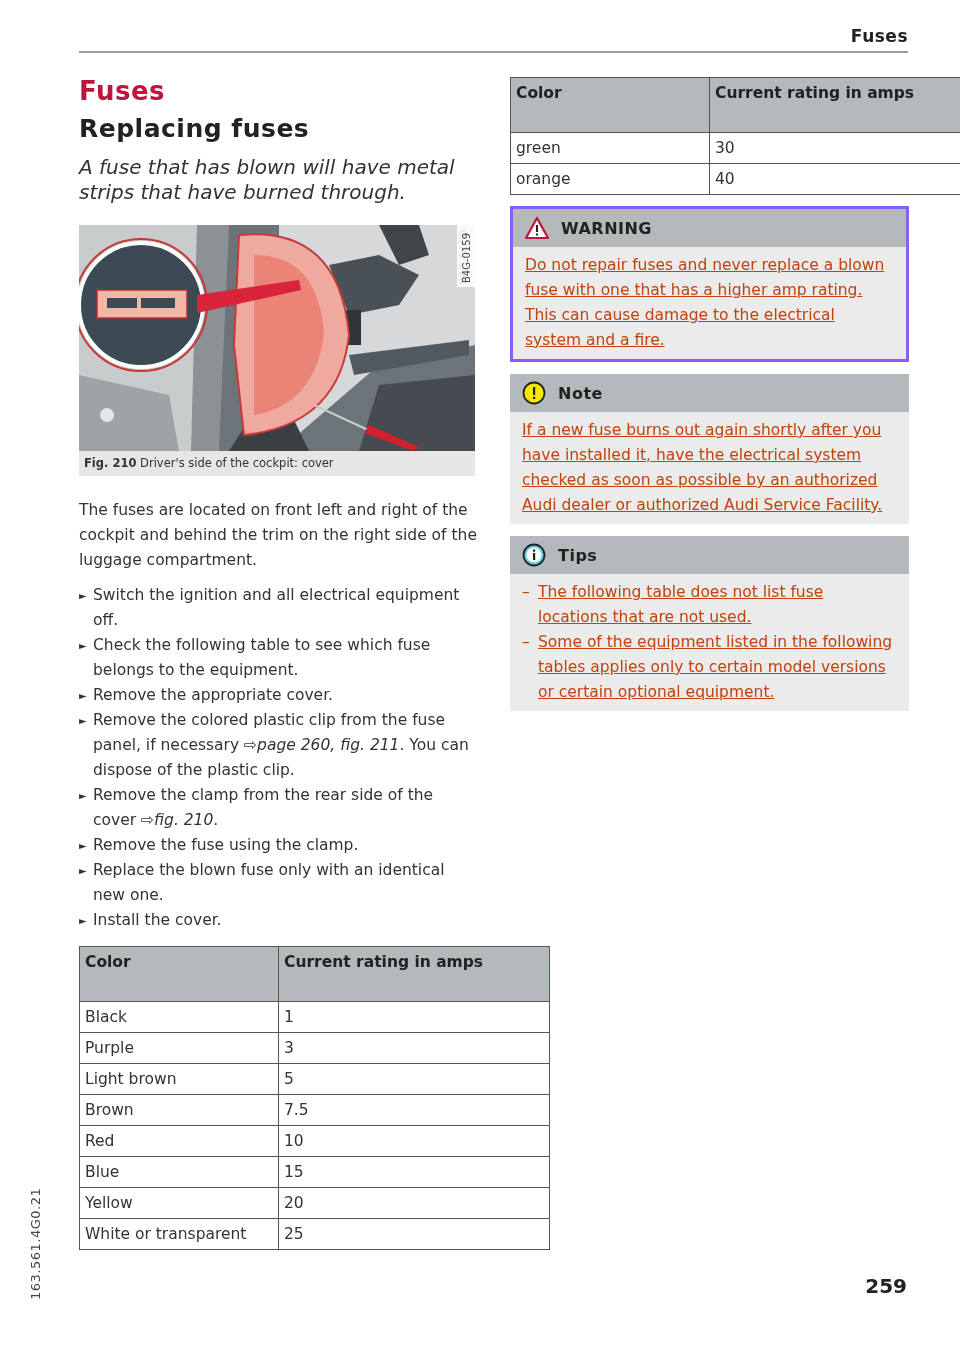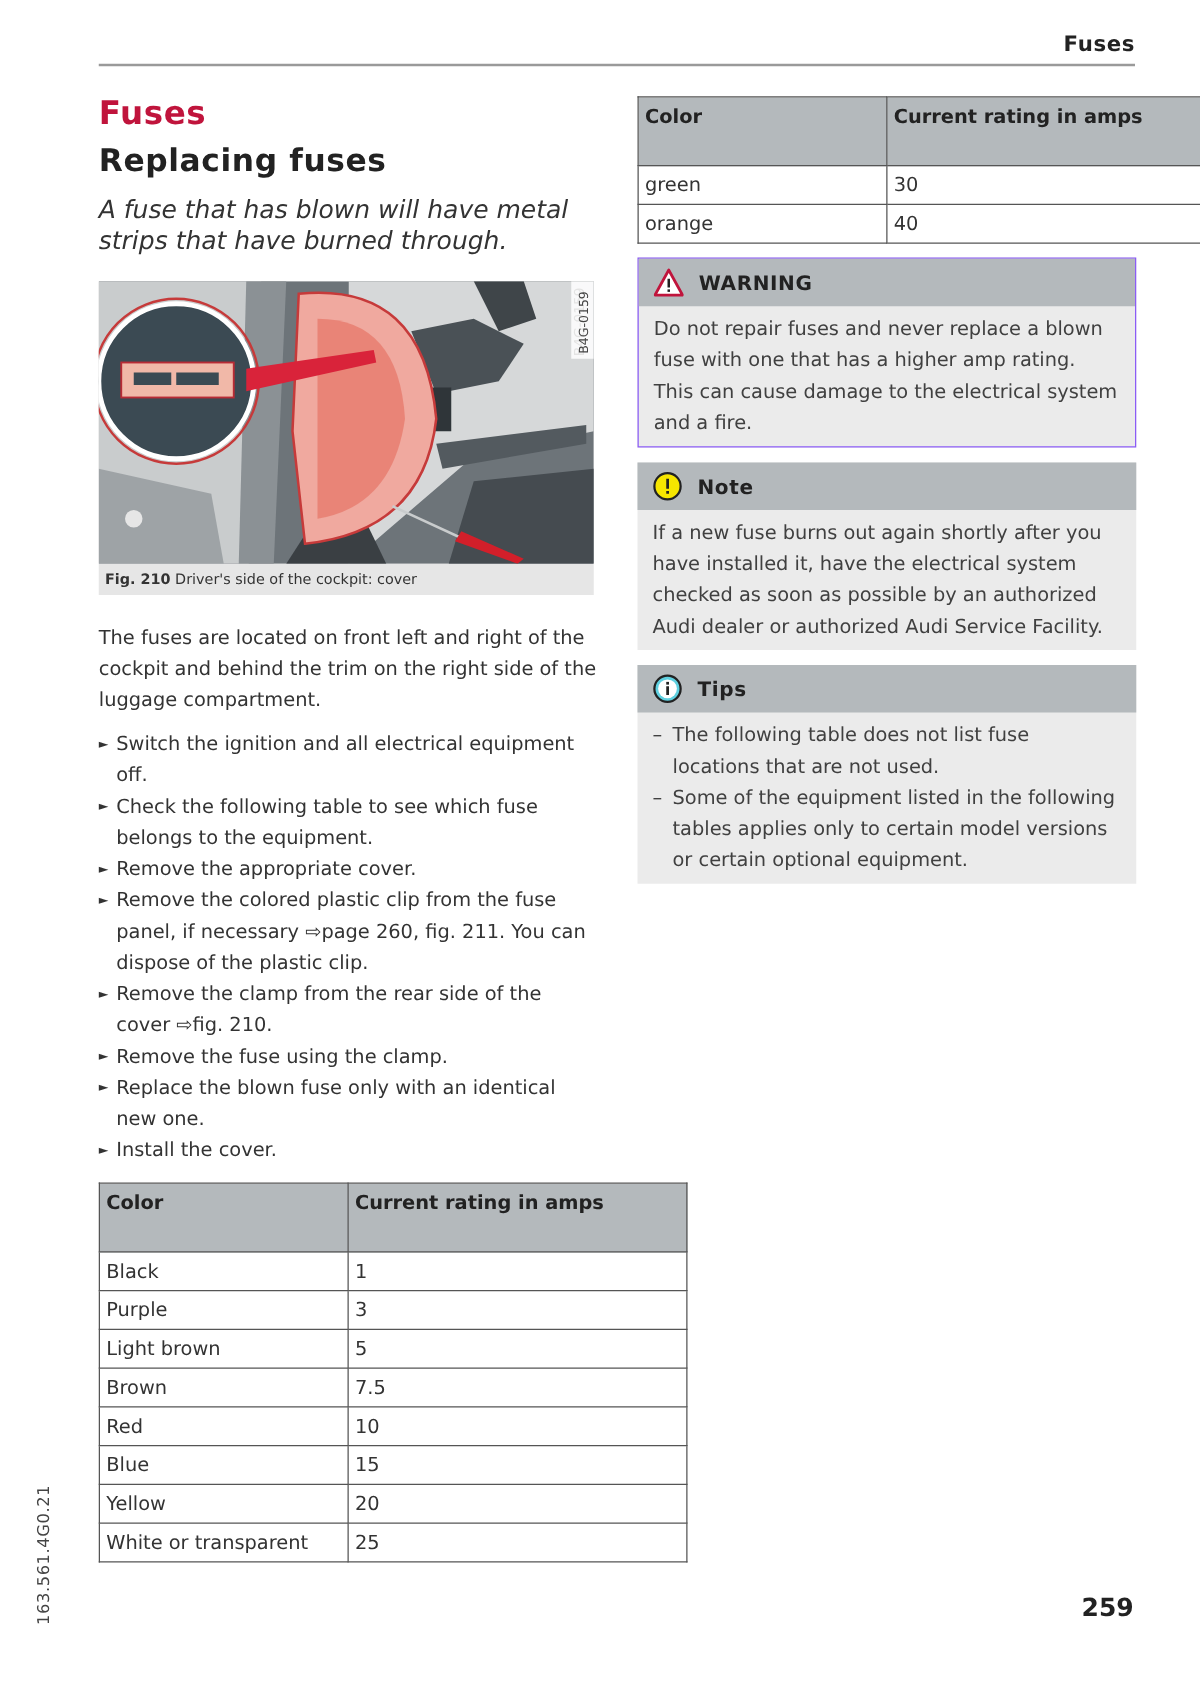--- a/index.html
+++ b/index.html
@@ -19,34 +19,34 @@
 
   .figure { margin-top: 20px; width: 396px; background: #e6e6e6; }
   .figure svg { display: block; }
   .fig-caption { font-size: 11.5px; padding: 5px 0 6px 5px; color: #333; }
   .fig-caption b { font-weight: bold; }
 
   .body-text { font-size: 15.5px; line-height: 25px; color: #333; margin: 22px 0 0 0; }
   .steps { list-style: none; margin: 10px 0 0 0; padding: 0; }
   .steps li { position: relative; padding-left: 14px; font-size: 15.5px; line-height: 25px; color: #333; }
   .steps li .bullet { position: absolute; left: 0; top: 0; font-size: 10px; }
-  .ref { }
+  .ref { font-style: italic; }
 
   .sub-head { font-size: 16px; font-weight: bold; color: #222; margin: 20px 0 0 0; }
 
   table.fuse { border-collapse: collapse; width: 471px; margin-top: 13px; }
   table.fuse th, table.fuse td { border: 1px solid #555; text-align: left; vertical-align: top; font-size: 15.5px; padding: 3px 5px 3px 5px; line-height: 24px; }
   table.fuse th { background: #b4b9bc; font-weight: bold; color: #222; height: 48px; }
   table.fuse td { height: 23px; color: #333; }
   table.fuse .c1 { width: 188px; }
 
-  .warn-box { margin-top: 11px; border: 1px solid #8b5cf6; background: #ebebeb; }
+  .warn-box { margin-top: 11px; border: 3px solid #8b5cf6; background: #ebebeb; }
   .box-head { display: flex; align-items: center; background: #b4b9bc; height: 38px; padding-left: 12px; font-weight: bold; font-size: 16px; color: #222; letter-spacing: 0.5px; }
   .box-head .ico { width: 24px; height: 24px; margin-right: 12px; display: inline-block; }
-  .box-body { padding: 6px 12px 6px 12px; font-size: 15.5px; line-height: 25px; color: #404040; }
+  .box-body { padding: 6px 12px 6px 12px; font-size: 15.5px; line-height: 25px; color: #c2410c; text-decoration: underline; }
   .note-box, .tips-box { background: #ebebeb; margin-top: 12px; }
   .tips-box .box-body ul { list-style: none; margin: 0; padding: 0; }
   .tips-box .box-body li { position: relative; padding-left: 16px; }
   .tips-box .box-body li .dash { position: absolute; left: 0; }
 
   .side-code { position: absolute; left: 28px; top: 1190px; transform-origin: left top; transform: rotate(-90deg) translateX(-110px); font-size: 13px; color: #444; letter-spacing: 0.5px; white-space: nowrap; }
   .page-number { position: absolute; right: 53px; top: 1274px; font-size: 20px; font-weight: bold; color: #222; }
 </style>
 </head>
 <body>

